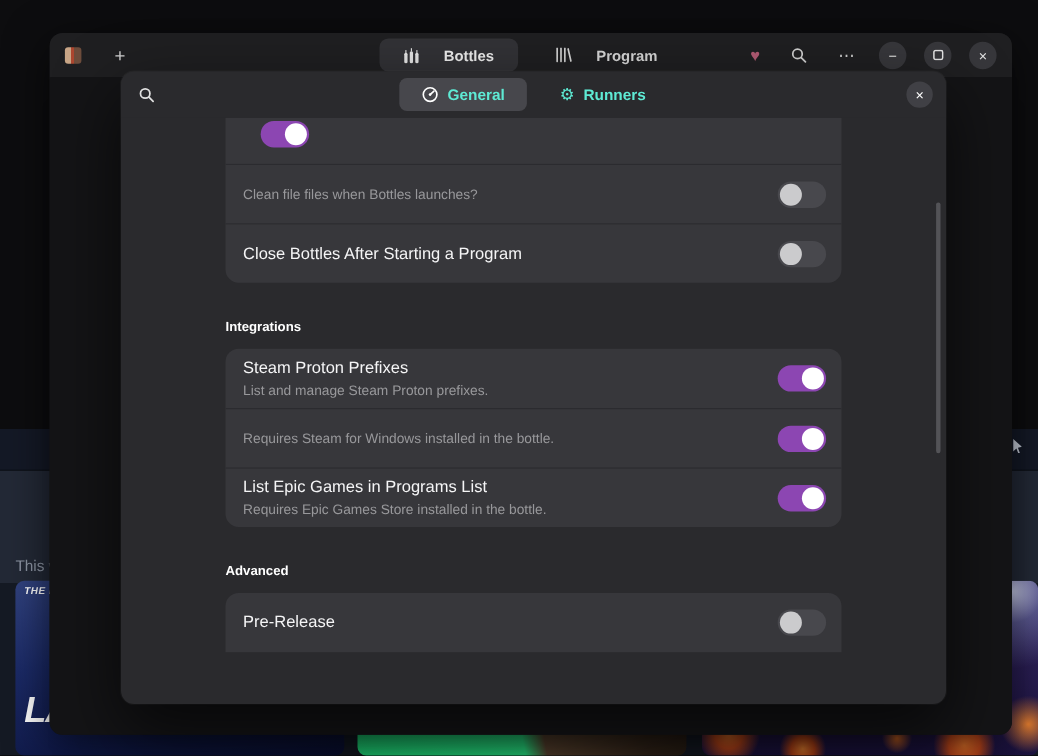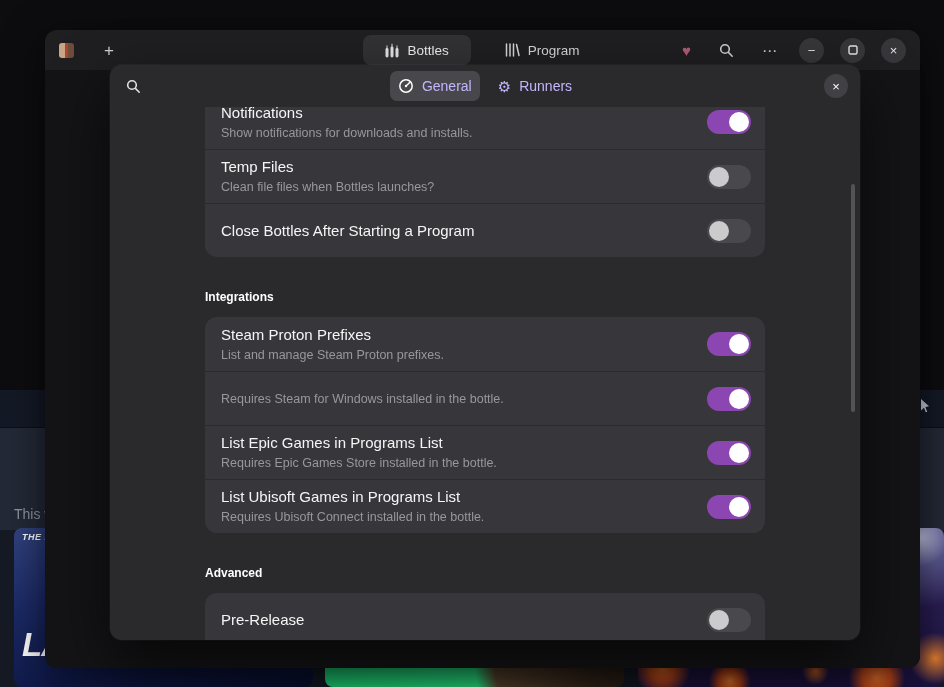--- a/index.html
+++ b/index.html
@@ -26,34 +26,34 @@
       radial-gradient(circle at 97% 82%,#e88030 0%,transparent 8%),
       linear-gradient(180deg,#3c2c6b 0%,#2b1f55 45%,#1c1340 100%);}
   .bg-cursor{position:absolute;left:921px;top:399px;width:8px;height:13px;background:#c3c9d4;clip-path:polygon(0 0,100% 55%,55% 62%,78% 100%,58% 100%,38% 68%,0 88%);}
 
   
   #win{position:absolute;left:45px;top:30px;width:875px;height:638px;border-radius:12px;background:#151517;overflow:hidden;box-shadow:0 10px 40px rgba(0,0,0,.6);}
   #tabbar{position:relative;height:40px;background:#1f1f21;display:flex;align-items:center;padding:0 14px;}
   .app-icon{width:15px;height:15px;border-radius:3px;background:linear-gradient(90deg,#c9a687 0 38%,#ad4730 38% 58%,#6e4d3c 58% 100%);flex:0 0 auto;}
   .glyph-btn{color:#cfcfcf;font-size:15px;line-height:1;padding:4px 6px;cursor:default;}
   .tabs-center{position:absolute;left:0;right:0;top:0;height:40px;display:flex;align-items:center;justify-content:center;gap:12px;pointer-events:none;}
-  .wtab{pointer-events:auto;display:flex;align-items:center;gap:8px;height:30px;padding:0 22px;border-radius:8px;color:#d6d6d6;font-size:13.5px;font-weight:400;text-align:right;}
+  .wtab{pointer-events:auto;display:flex;align-items:center;gap:22px;height:30px;padding:0 22px;border-radius:8px;color:#d6d6d6;font-size:13.5px;font-weight:700;text-align:right;}
   .wtab.active{background:#323236;color:#eee;}
   .win-controls{margin-left:auto;display:flex;align-items:center;gap:16px;}
   .circle-btn{width:25px;height:25px;border-radius:50%;background:#37373b;color:#e4e4e4;display:flex;align-items:center;justify-content:center;font-size:13px;line-height:1;}
   .heart{color:#b25b74;font-size:15px;}
   .icon-svg{display:block;}
   #win-dim{position:absolute;left:0;top:40px;right:0;bottom:0;background:#141416;}
 
   
   #dialog{position:absolute;left:110px;top:65px;width:750px;height:575px;border-radius:12px;background:#2a2a2d;overflow:hidden;box-shadow:0 24px 60px rgba(0,0,0,.65),0 0 0 1px rgba(255,255,255,.045);}
   #dlg-header{position:absolute;left:0;top:0;right:0;height:42px;background:#2a2a2d;z-index:3;display:flex;align-items:center;padding:0 12px;}
   .dlg-search{color:#e0e0e0;padding:4px;}
   .switcher{position:absolute;left:0;right:0;display:flex;justify-content:center;gap:10px;pointer-events:none;}
-  .stab{pointer-events:auto;display:flex;align-items:center;gap:8px;height:30px;padding:0 8px;border-radius:7px;color:#c4b5fd;font-size:14px;font-weight:400;}
+  .stab{pointer-events:auto;display:flex;align-items:center;gap:8px;height:30px;padding:0 20px;border-radius:7px;color:#5eead4;font-size:14px;font-weight:700;}
   .stab.active{background:#47474c;}
   .stab .icon-svg{color:#fff;}
   .dlg-close{margin-left:auto;width:24px;height:24px;border-radius:50%;background:#404045;color:#fff;display:flex;align-items:center;justify-content:center;font-size:13px;line-height:1;}
   #dlg-content{position:absolute;left:0;top:42px;right:0;bottom:0;overflow:hidden;z-index:1;}
   .col{width:560px;margin:0 auto;position:relative;}
   .group{background:#37373b;border-radius:12px;overflow:hidden;}
   .group.first{border-radius:0 0 12px 12px;margin-top:-12px;}
   .group.clipped{border-radius:12px 12px 0 0;}
   .srow{display:flex;align-items:center;min-height:54px;padding:7px 14px 7px 16px;}
   .srow + .srow{border-top:1px solid #2b2b2f;}
@@ -144,32 +144,27 @@
     </div>
     <div id="win-dim"></div>
   </div>
 
   <div id="dialog">
 
     <div id="dlg-content">
       <div class="col">
         <div class="group first">
   <div class="srow">
-    <div class="texts">
-      <div class="row-title">Notifications</div>
-      <div class="row-subtitle">Show notifications for downloads and installs.</div>
-    </div>
-    <div class="toggle on">
-                <div class="knob"></div>
-              </div>
-  </div>
-
-  <div class="srow">
-    <div class="texts">
-      <div class="row-title">Temp Files</div>
+    <div class="toggle on">
+                <div class="knob"></div>
+              </div>
+  </div>
+
+  <div class="srow">
+    <div class="texts">
       <div class="row-subtitle">Clean file files when Bottles launches?</div>
     </div>
     <div class="toggle off">
                 <div class="knob"></div>
               </div>
   </div>
 
   <div class="srow">
     <div class="texts">
       <div class="row-title">Close Bottles After Starting a Program</div>
@@ -203,29 +198,20 @@
   <div class="srow">
     <div class="texts">
       <div class="row-title">List Epic Games in Programs List</div>
       <div class="row-subtitle">Requires Epic Games Store installed in the bottle.</div>
     </div>
     <div class="toggle on">
                 <div class="knob"></div>
               </div>
   </div>
 
-  <div class="srow">
-    <div class="texts">
-      <div class="row-title">List Ubisoft Games in Programs List</div>
-      <div class="row-subtitle">Requires Ubisoft Connect installed in the bottle.</div>
-    </div>
-    <div class="toggle on">
-                <div class="knob"></div>
-              </div>
-  </div>
 </div>
         <div class="sec-heading">Advanced</div>
         <div class="group clipped">
   <div class="srow">
     <div class="texts">
       <div class="row-title">Pre-Release</div>
 
     </div>
     <div class="toggle off">
                 <div class="knob"></div>

